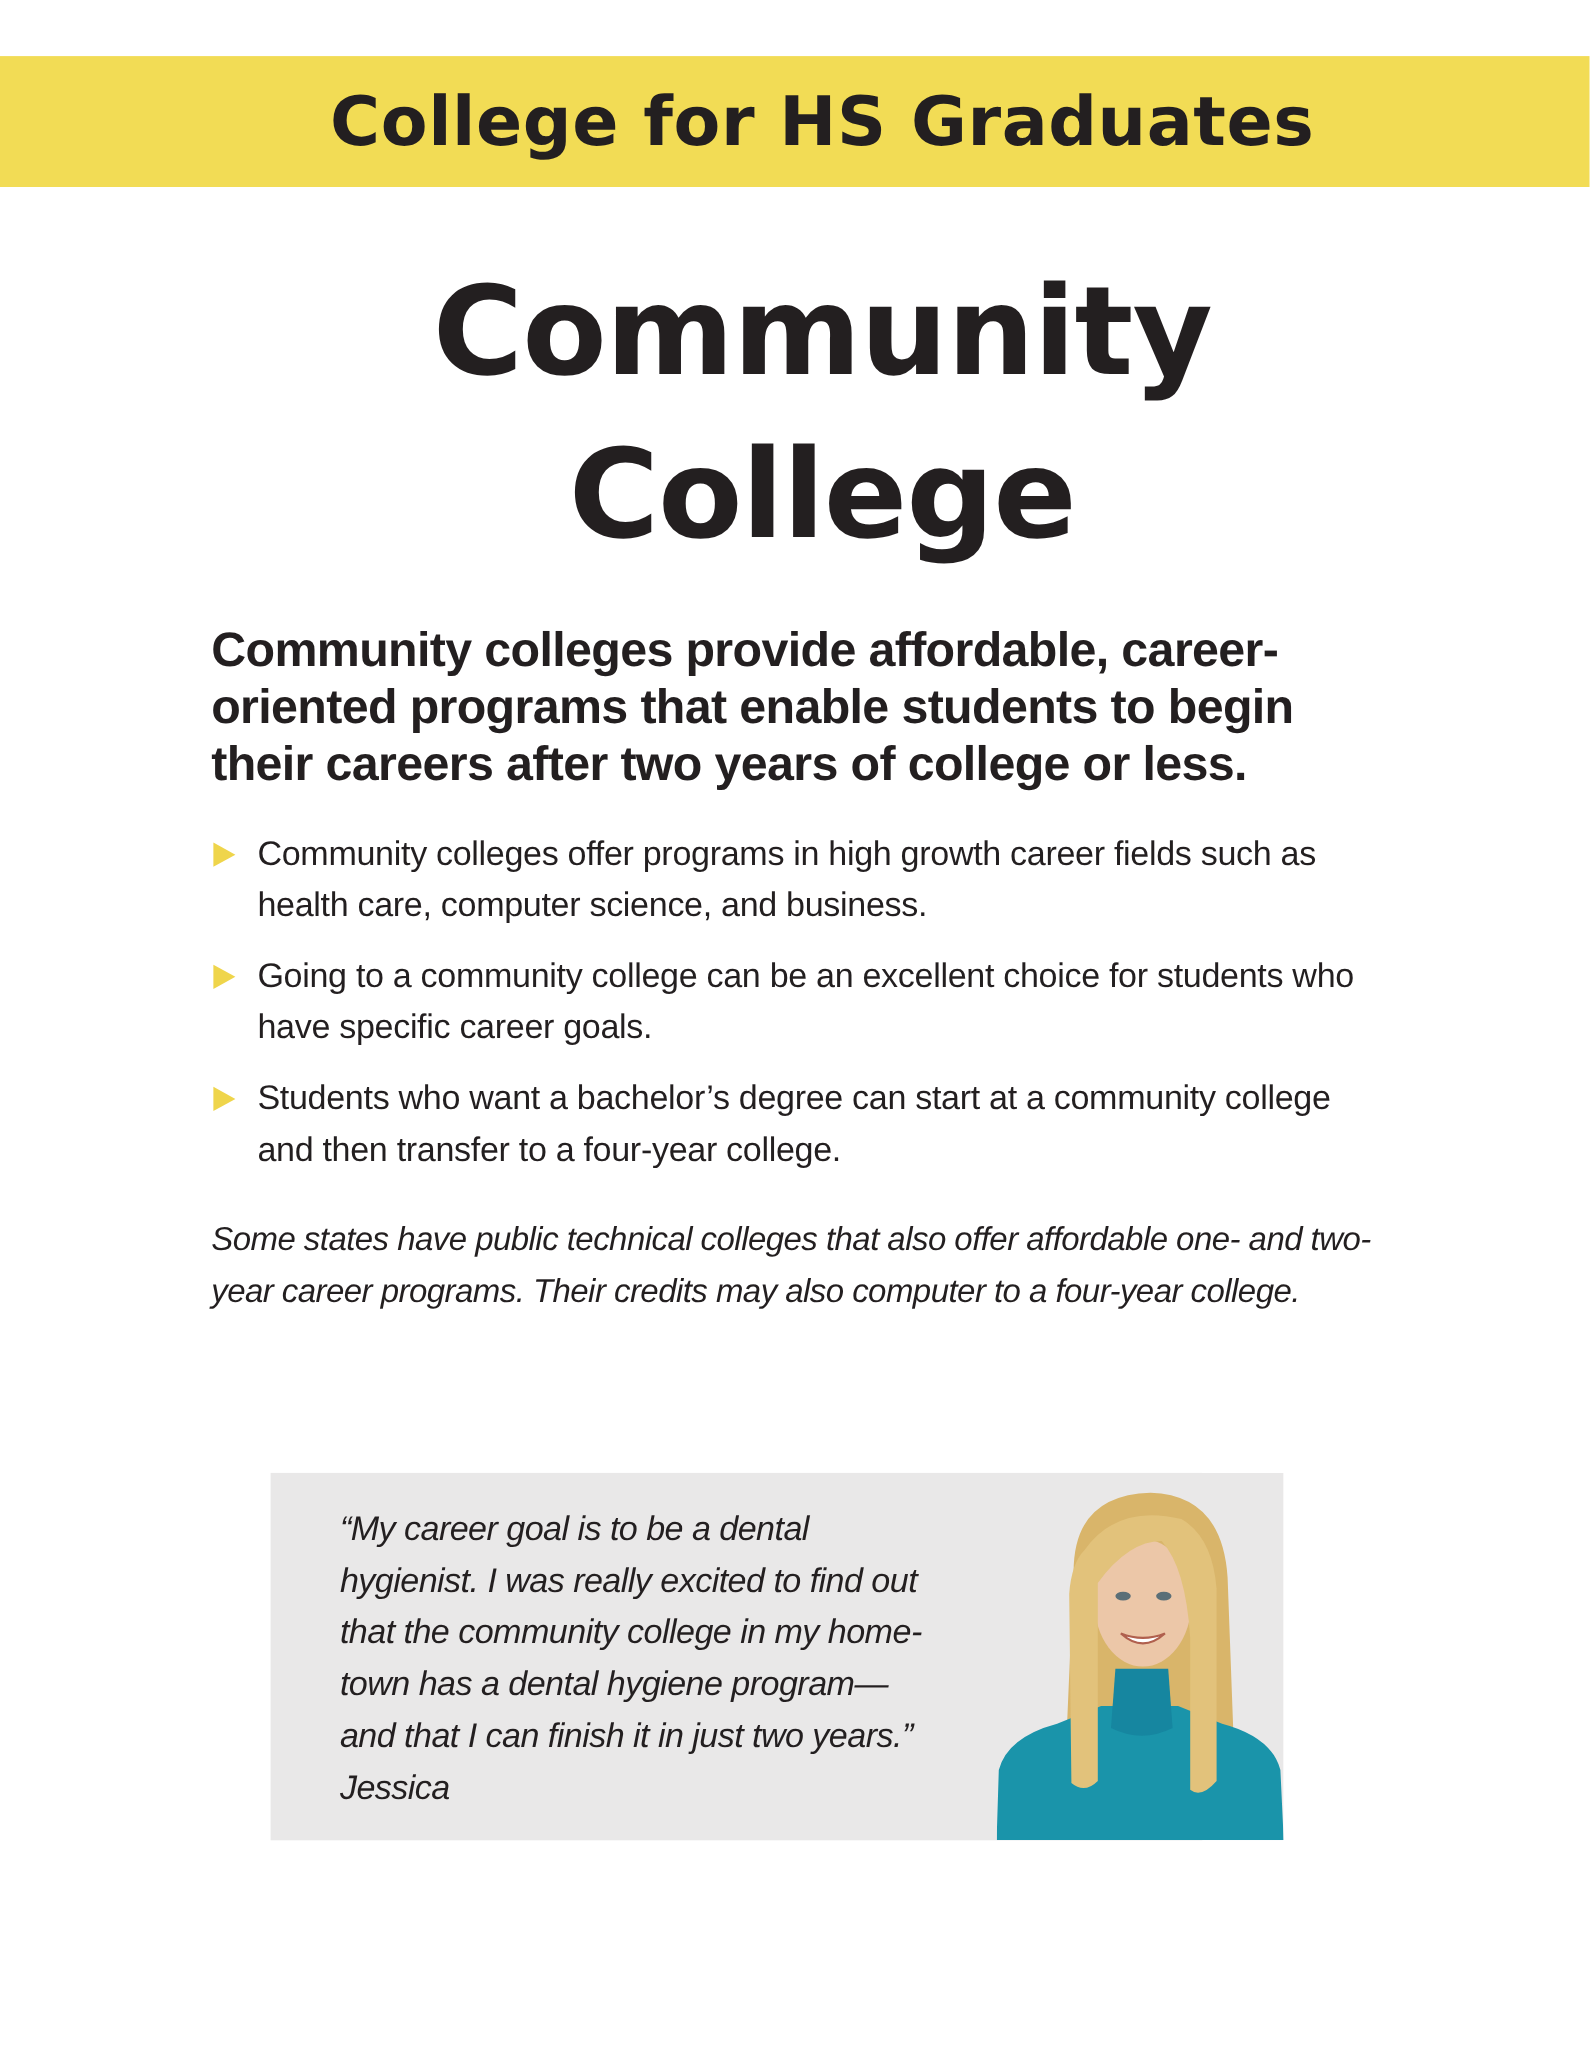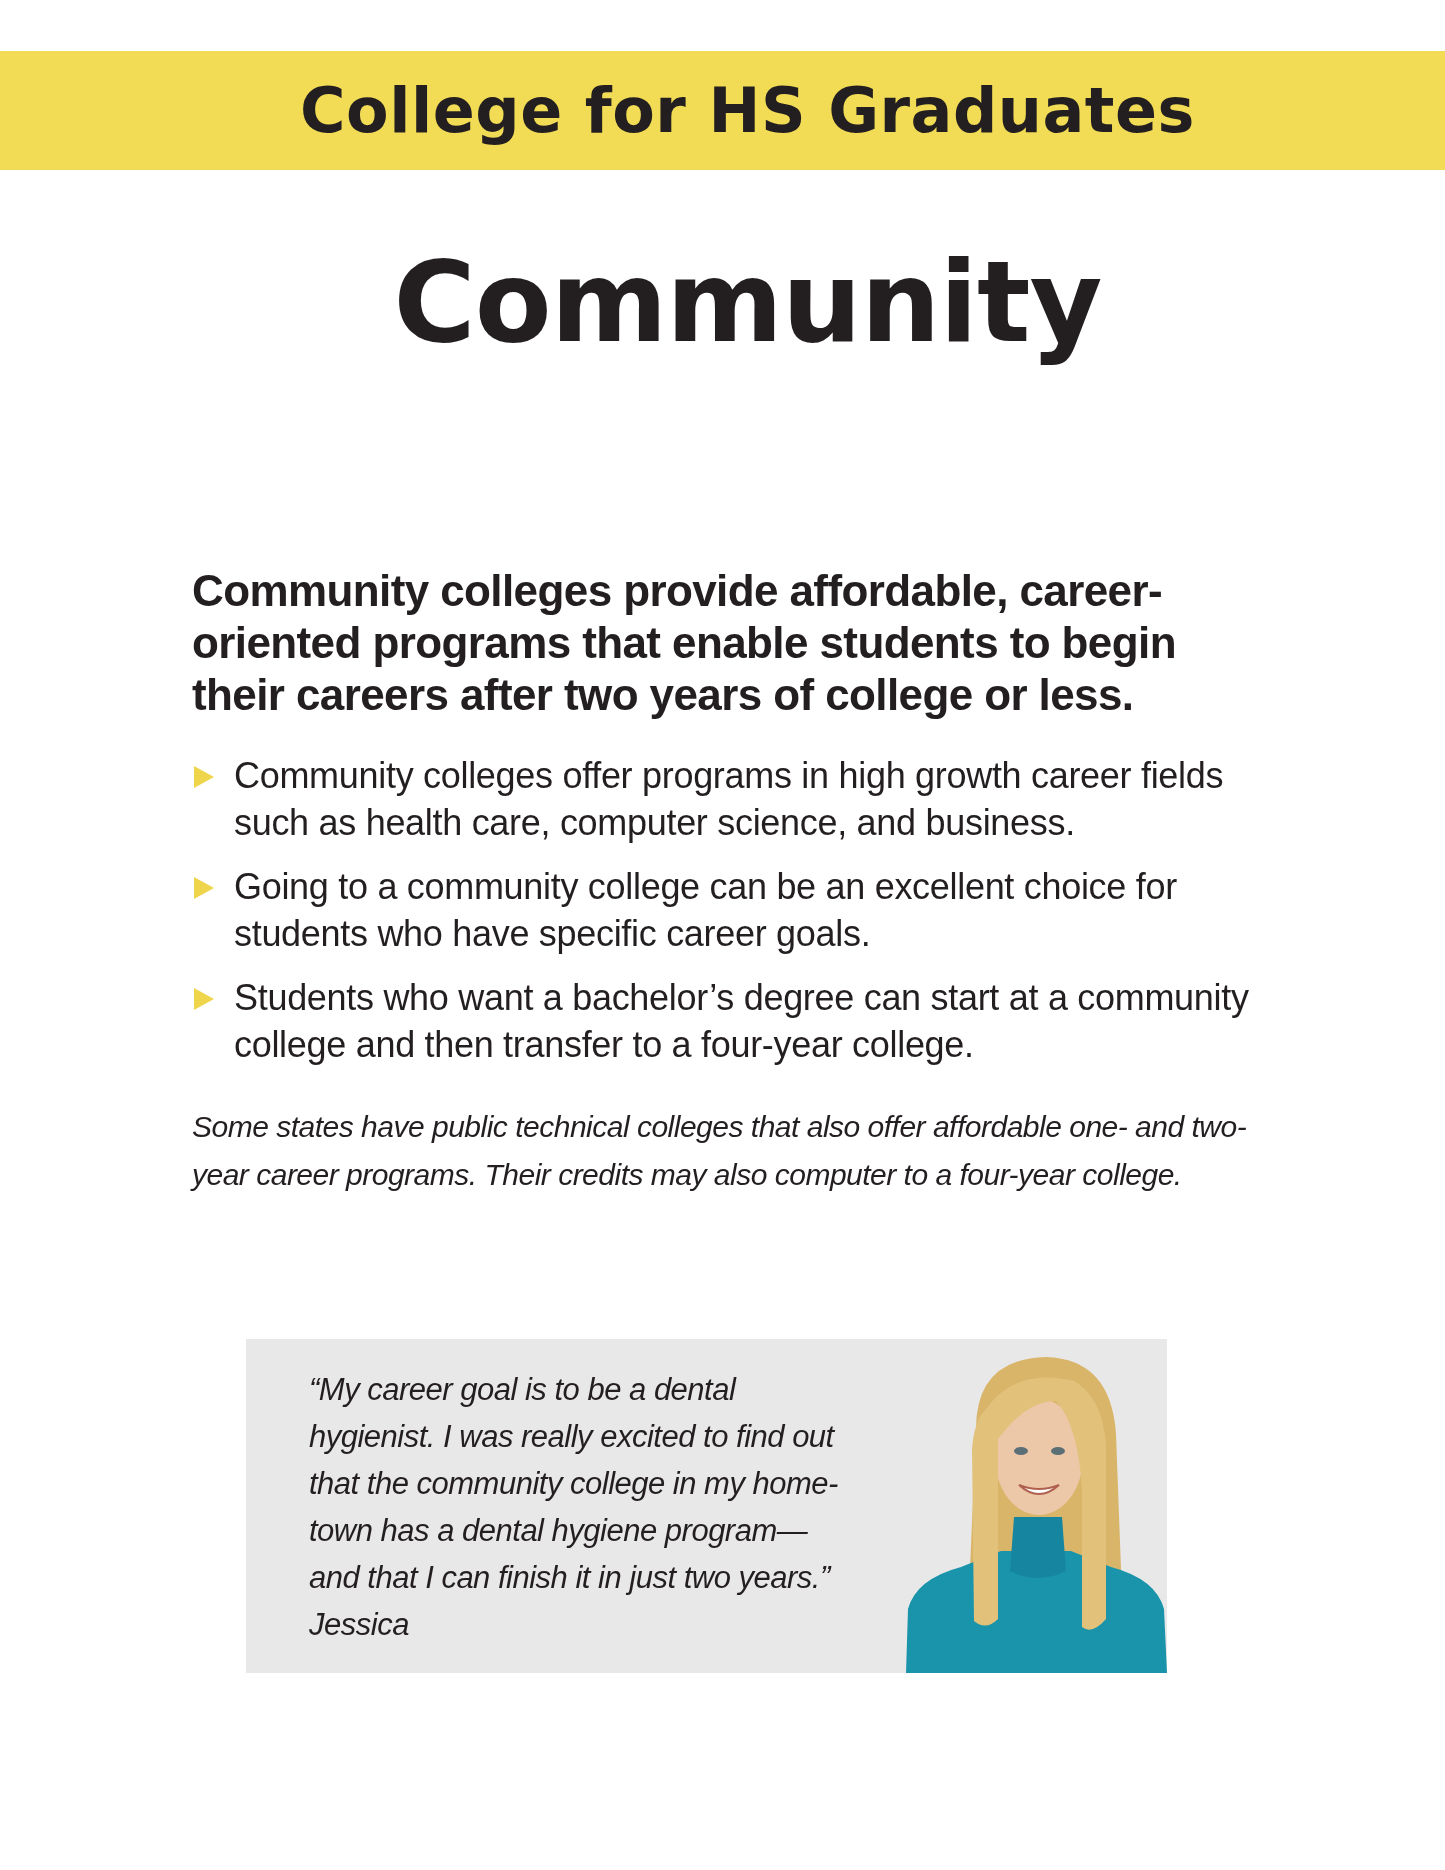--- a/index.html
+++ b/index.html
@@ -73,21 +73,21 @@
       top: 752px;
       width: 1060px;
       margin: 0;
       padding: 0;
       list-style: none;
     }
     .bullet-item {
       position: relative;
       padding-left: 42px;
       font-family: "Liberation Sans", sans-serif;
-      font-size: 36px;
+      font-size: 31px;
       line-height: 47px;
       color: #231f20;
       margin-bottom: 17px;
       letter-spacing: -0.3px;
     }
     .bullet-icon {
       position: absolute;
       left: 2px;
       top: 14px;
       width: 0;
@@ -158,20 +158,21 @@
   </style>
 </head>
 <body>
 
 <header class="banner">
   <h2 class="banner-title">College for HS Graduates</h2>
 </header>
 
 <h1 class="page-title">
   <span>Community</span>
+  <span>College</span>
 </h1>
 
 <p class="intro">Community colleges provide affordable, career-oriented programs that enable students to begin their careers after two years of college or less.</p>
 
 <ul class="bullets">
   <li class="bullet-item">
     <span class="bullet-icon"></span>
     <span>Community colleges offer programs in high growth career fields such as health care, computer science, and business.</span>
   </li>
   <li class="bullet-item">

